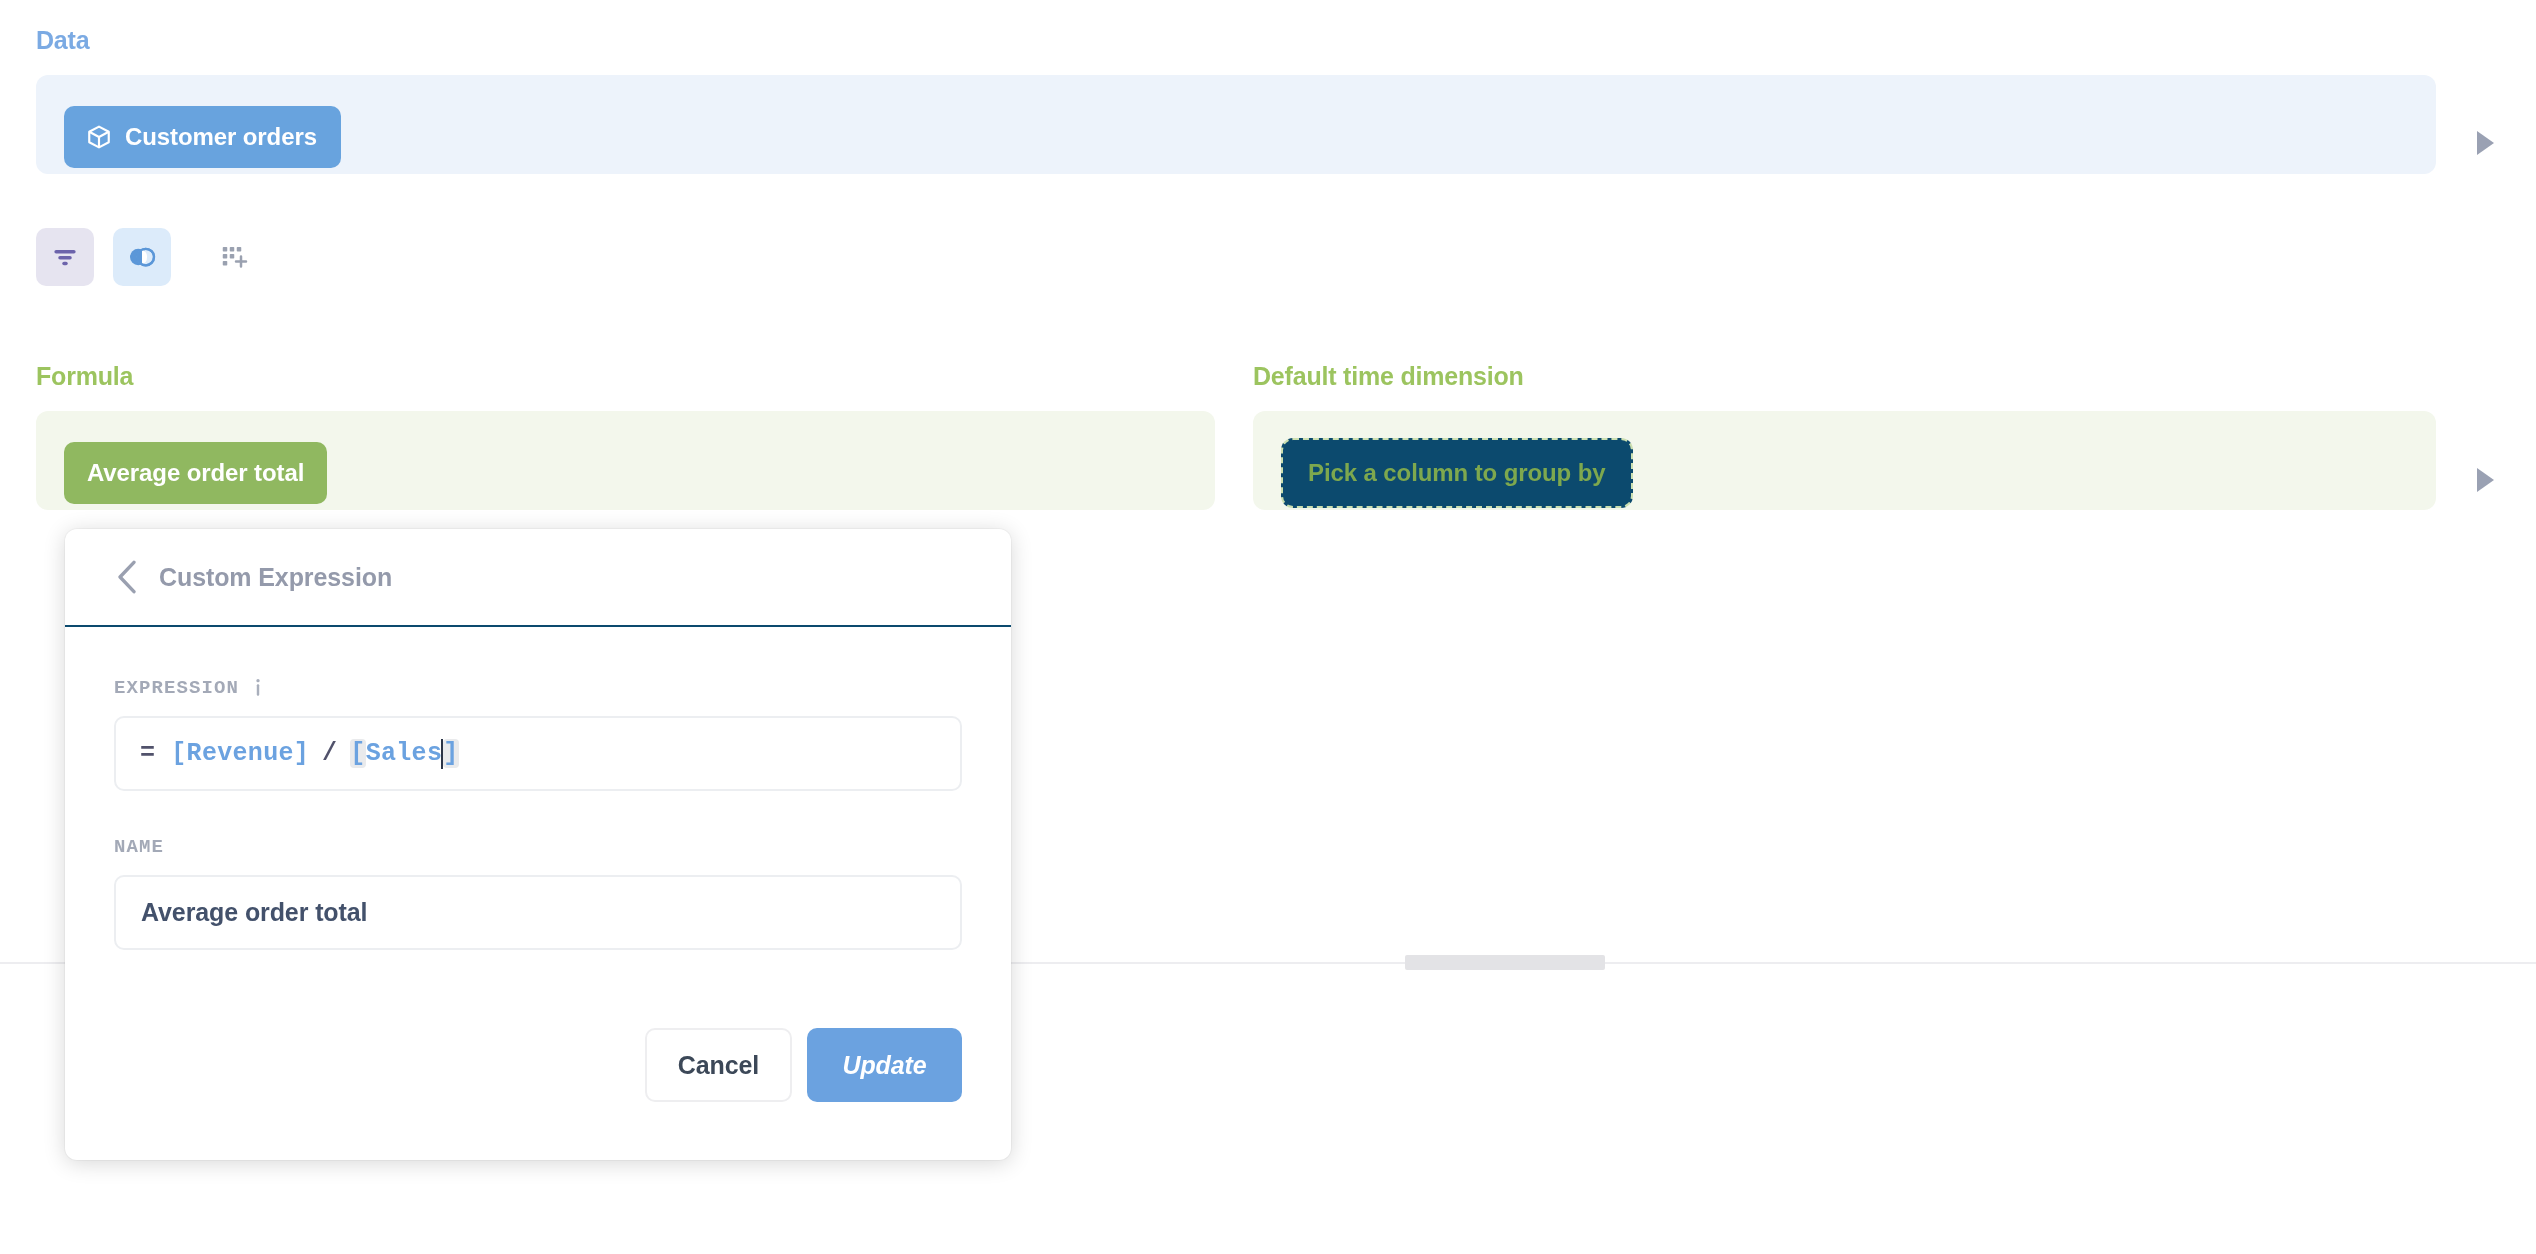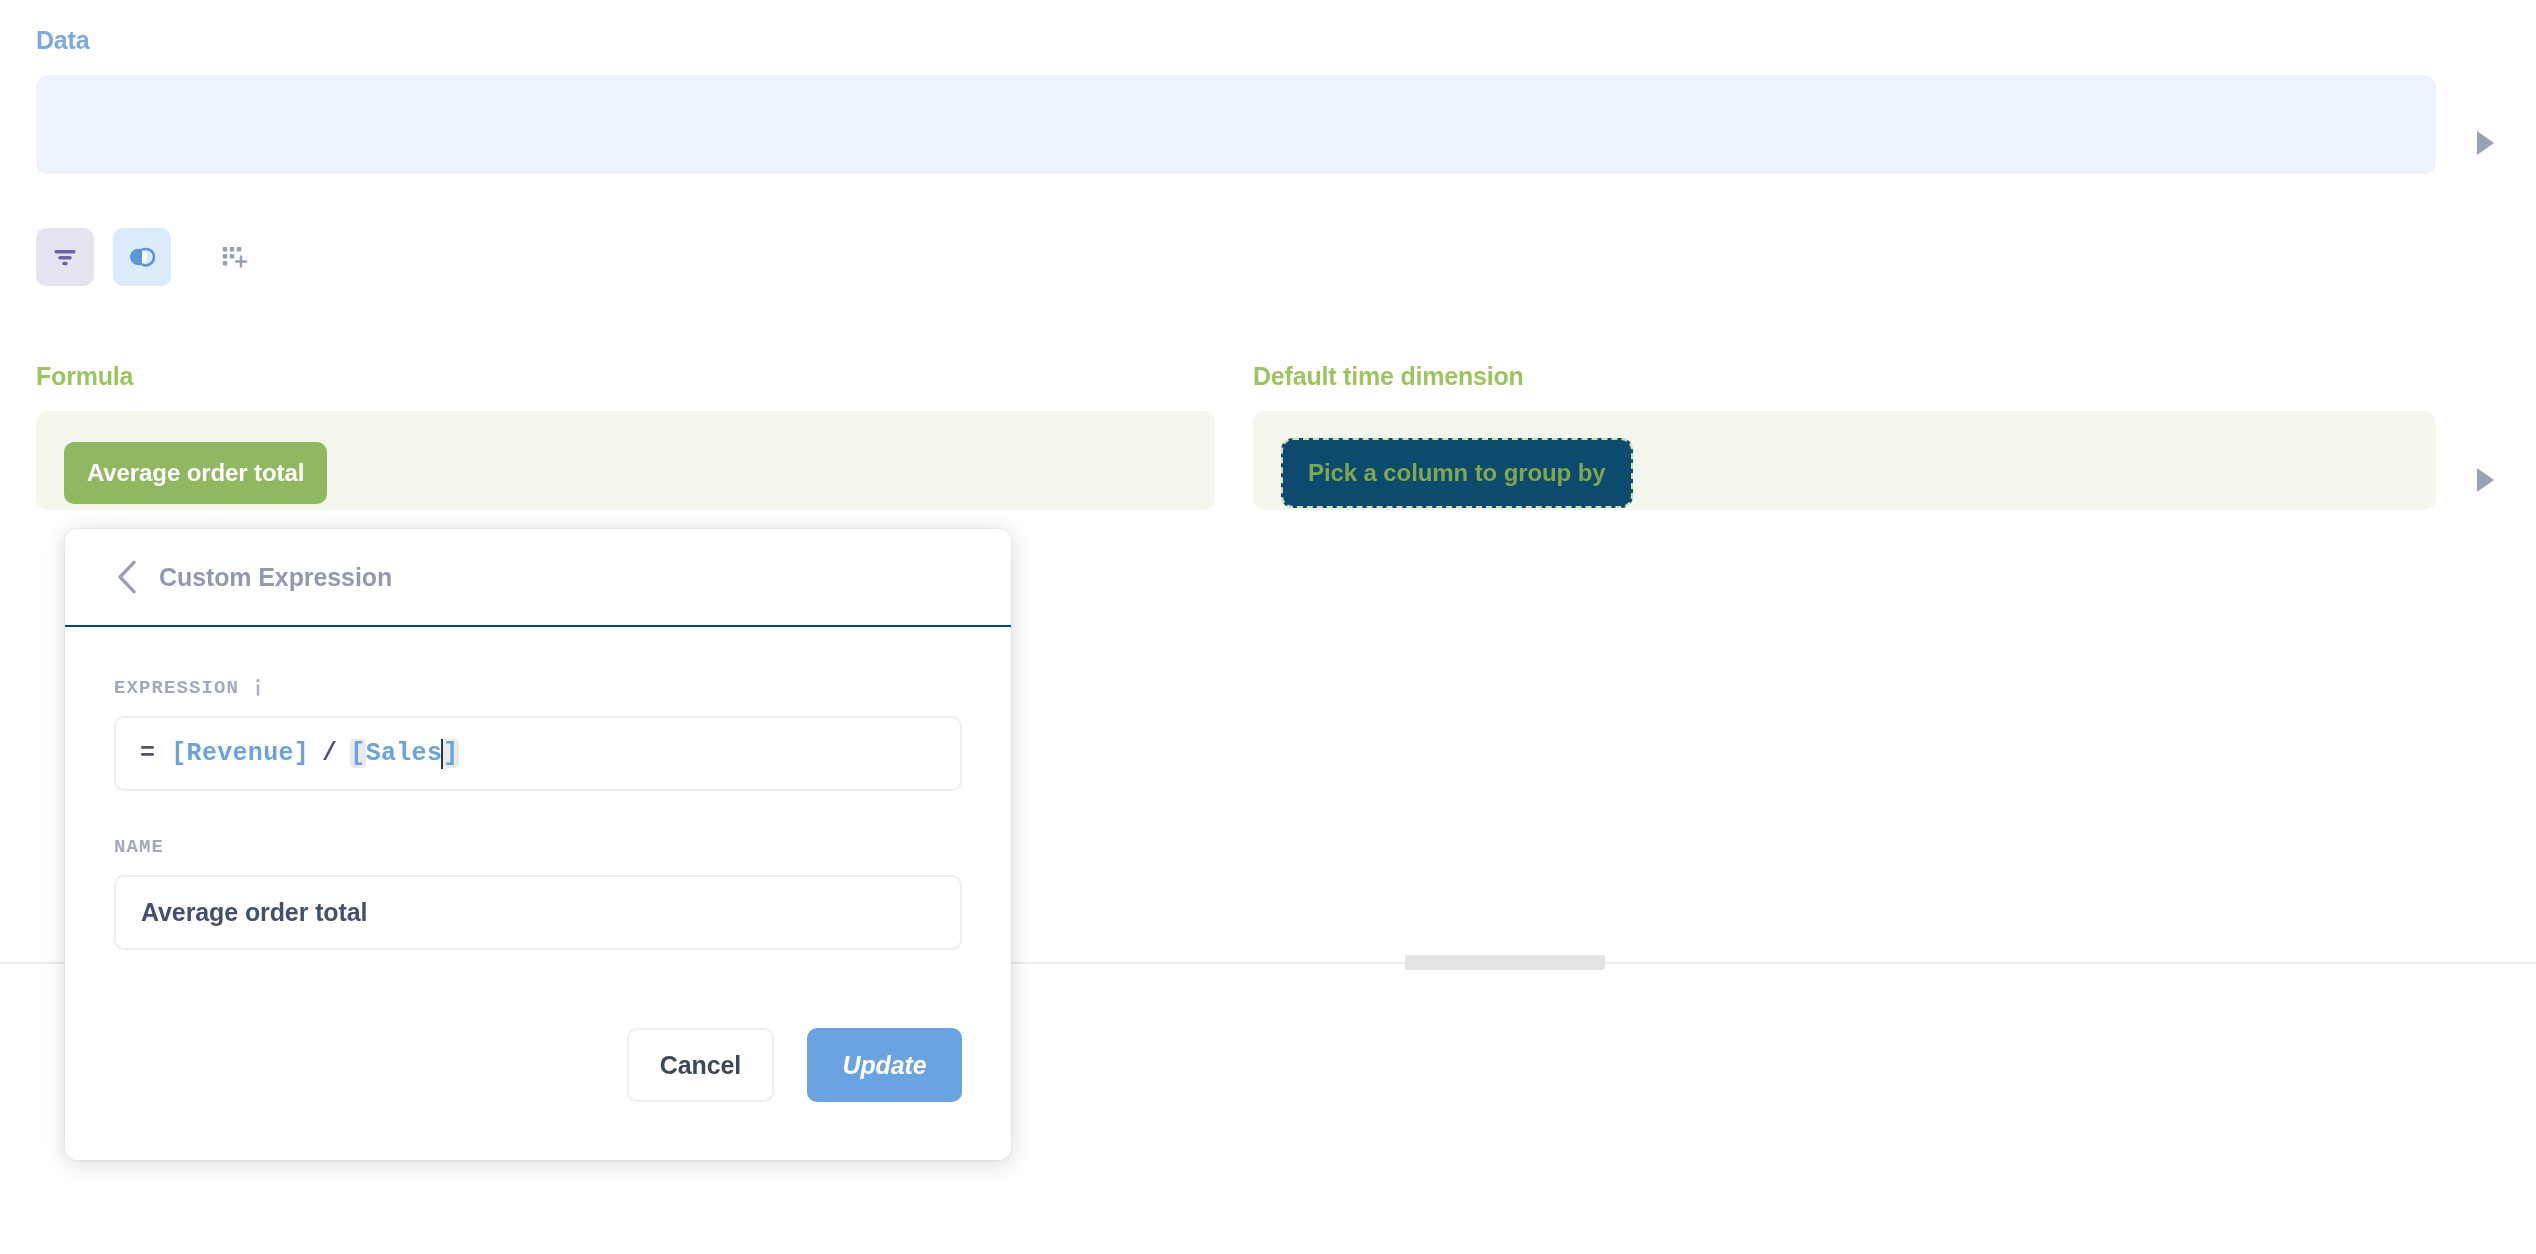--- a/index.html
+++ b/index.html
@@ -237,21 +237,21 @@
     background: #ffffff;
     cursor: text;
   }
 
   .popover-footer {
     position: absolute;
     right: 49px;
     bottom: 58px;
     display: flex;
     align-items: center;
-    gap: 33px;
+    gap: 15px;
   }
   .btn {
     border-radius: 10px;
     font-size: 25px;
     font-weight: 700;
     letter-spacing: -0.1px;
     cursor: pointer;
     height: 74px;
     display: flex;
     align-items: center;
@@ -274,20 +274,27 @@
 </style>
 </head>
 <body>
 
 <div id="app">
 
   <div class="section-label label-data">Data</div>
 
   <div class="dropzone dropzone-data"></div>
 
+  <div class="chip chip-source">
+    <svg class="cube-icon" viewBox="0 0 24 24">
+      <path d="M12 2.4 21 7.2v9.6L12 21.6 3 16.8V7.2z" fill="none" stroke="#ffffff" stroke-width="2" stroke-linejoin="round"></path>
+      <path d="M3 7.2 12 12l9-4.8M12 12v9.6" fill="none" stroke="#ffffff" stroke-width="2" stroke-linejoin="round"></path>
+    </svg>
+    <span>Customer orders</span>
+  </div>
 
   <div class="expand-arrow arrow-data"></div>
 
   <div class="iconrow">
 
     <div class="icon-btn filter">
       <svg width="30" height="30" viewBox="0 0 24 24">
         <rect x="3.5" y="6.4" width="17" height="2.8" rx="1.4" fill="#6c63ab"></rect>
         <rect x="6.6" y="11.1" width="10.8" height="2.8" rx="1.4" fill="#6c63ab"></rect>
         <rect x="9.8" y="15.8" width="4.4" height="2.8" rx="1.4" fill="#6c63ab"></rect>

